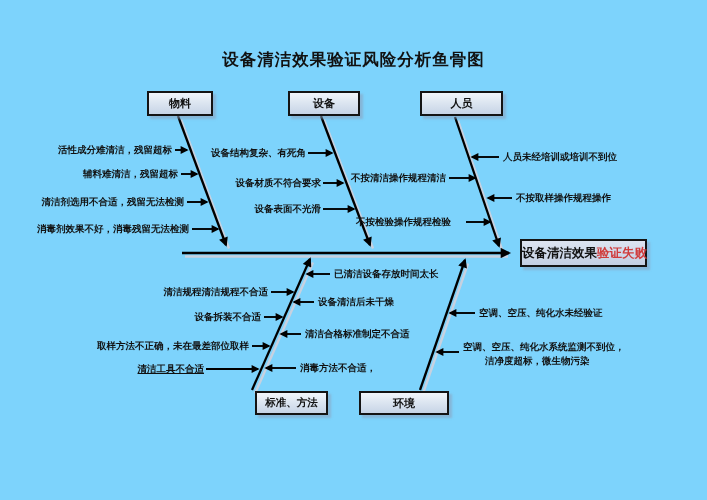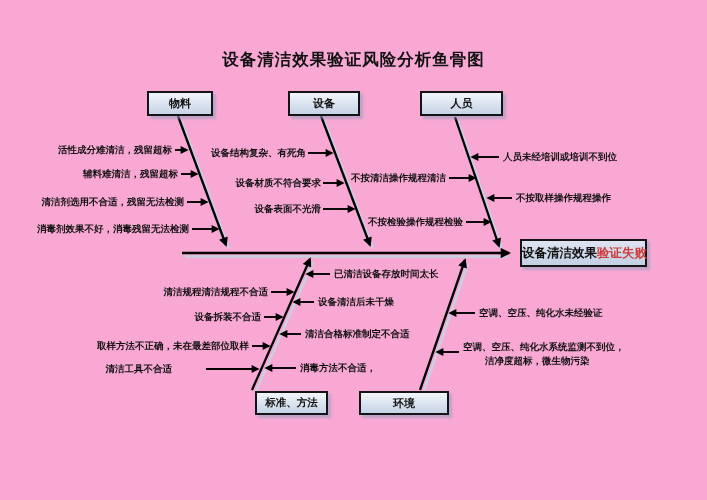--- a/index.html
+++ b/index.html
@@ -1,17 +1,17 @@
 <!DOCTYPE html>
 <html><head>
 <meta charset="utf-8">
 <style>
   html,body{margin:0;padding:0;background:#fff;}
   #stage{
-    position:relative;width:707px;height:500px;background:#f9a8d4;overflow:hidden;
+    position:relative;width:707px;height:500px;background:#7dd3fc;overflow:hidden;
     font-family:"Liberation Serif","DejaVu Serif",serif;color:#111;
   }
   #title{
     position:absolute;top:49px;left:0;width:707px;text-align:center;
     font-size:16.5px;font-weight:bold;letter-spacing:1px;
   }
   svg.lines{position:absolute;left:0;top:0;}
   .cat-box{
     position:absolute;box-sizing:border-box;border:2px solid #141414;
     background:linear-gradient(to bottom,#f1f5fa 0%,#dde6f1 45%,#c7d4e6 100%);
@@ -128,26 +128,26 @@
   <div class="lbl r" style="top:196px;right:523px;">清洁剂选用不合适，残留无法检测</div>
   <div class="lbl r" style="top:223px;right:518px;">消毒剂效果不好，消毒残留无法检测</div>
 
   <div class="lbl r" style="top:147px;right:401px;">设备结构复杂、有死角</div>
   <div class="lbl r" style="top:177px;right:386px;">设备材质不符合要求</div>
   <div class="lbl r" style="top:203px;right:386px;">设备表面不光滑</div>
 
   <div class="lbl" style="top:151px;left:503px;">人员未经培训或培训不到位</div>
   <div class="lbl r" style="top:172px;right:261px;">不按清洁操作规程清洁</div>
   <div class="lbl" style="top:192px;left:516px;">不按取样操作规程操作</div>
-  <div class="lbl r" style="top:216px;right:244px;">不按检验操作规程检验</div>
+  <div class="lbl r" style="top:216px;right:256px;">不按检验操作规程检验</div>
 
   <div class="lbl r" style="top:286px;right:439px;">清洁规程清洁规程不合适</div>
   <div class="lbl r" style="top:311px;right:446px;">设备拆装不合适</div>
   <div class="lbl r" style="top:340px;right:458px;">取样方法不正确，未在最差部位取样</div>
-  <div class="lbl r" style="top:363px;right:535px;">清洁工具不合适</div>
+  <div class="lbl r" style="top:363px;right:503px;text-decoration:underline;">清洁工具不合适</div>
 
   <div class="lbl" style="top:268px;left:334px;">已清洁设备存放时间太长</div>
   <div class="lbl" style="top:296px;left:318px;">设备清洁后未干燥</div>
   <div class="lbl" style="top:328px;left:305px;">清洁合格标准制定不合适</div>
   <div class="lbl" style="top:362px;left:300px;">消毒方法不合适，</div>
 
   <div class="lbl" style="top:307px;left:479px;">空调、空压、纯化水未经验证</div>
   <div class="lbl" style="top:341px;left:463px;">空调、空压、纯化水系统监测不到位，</div>
   <div class="lbl" style="top:355px;left:485px;">洁净度超标，微生物污染</div>
 

